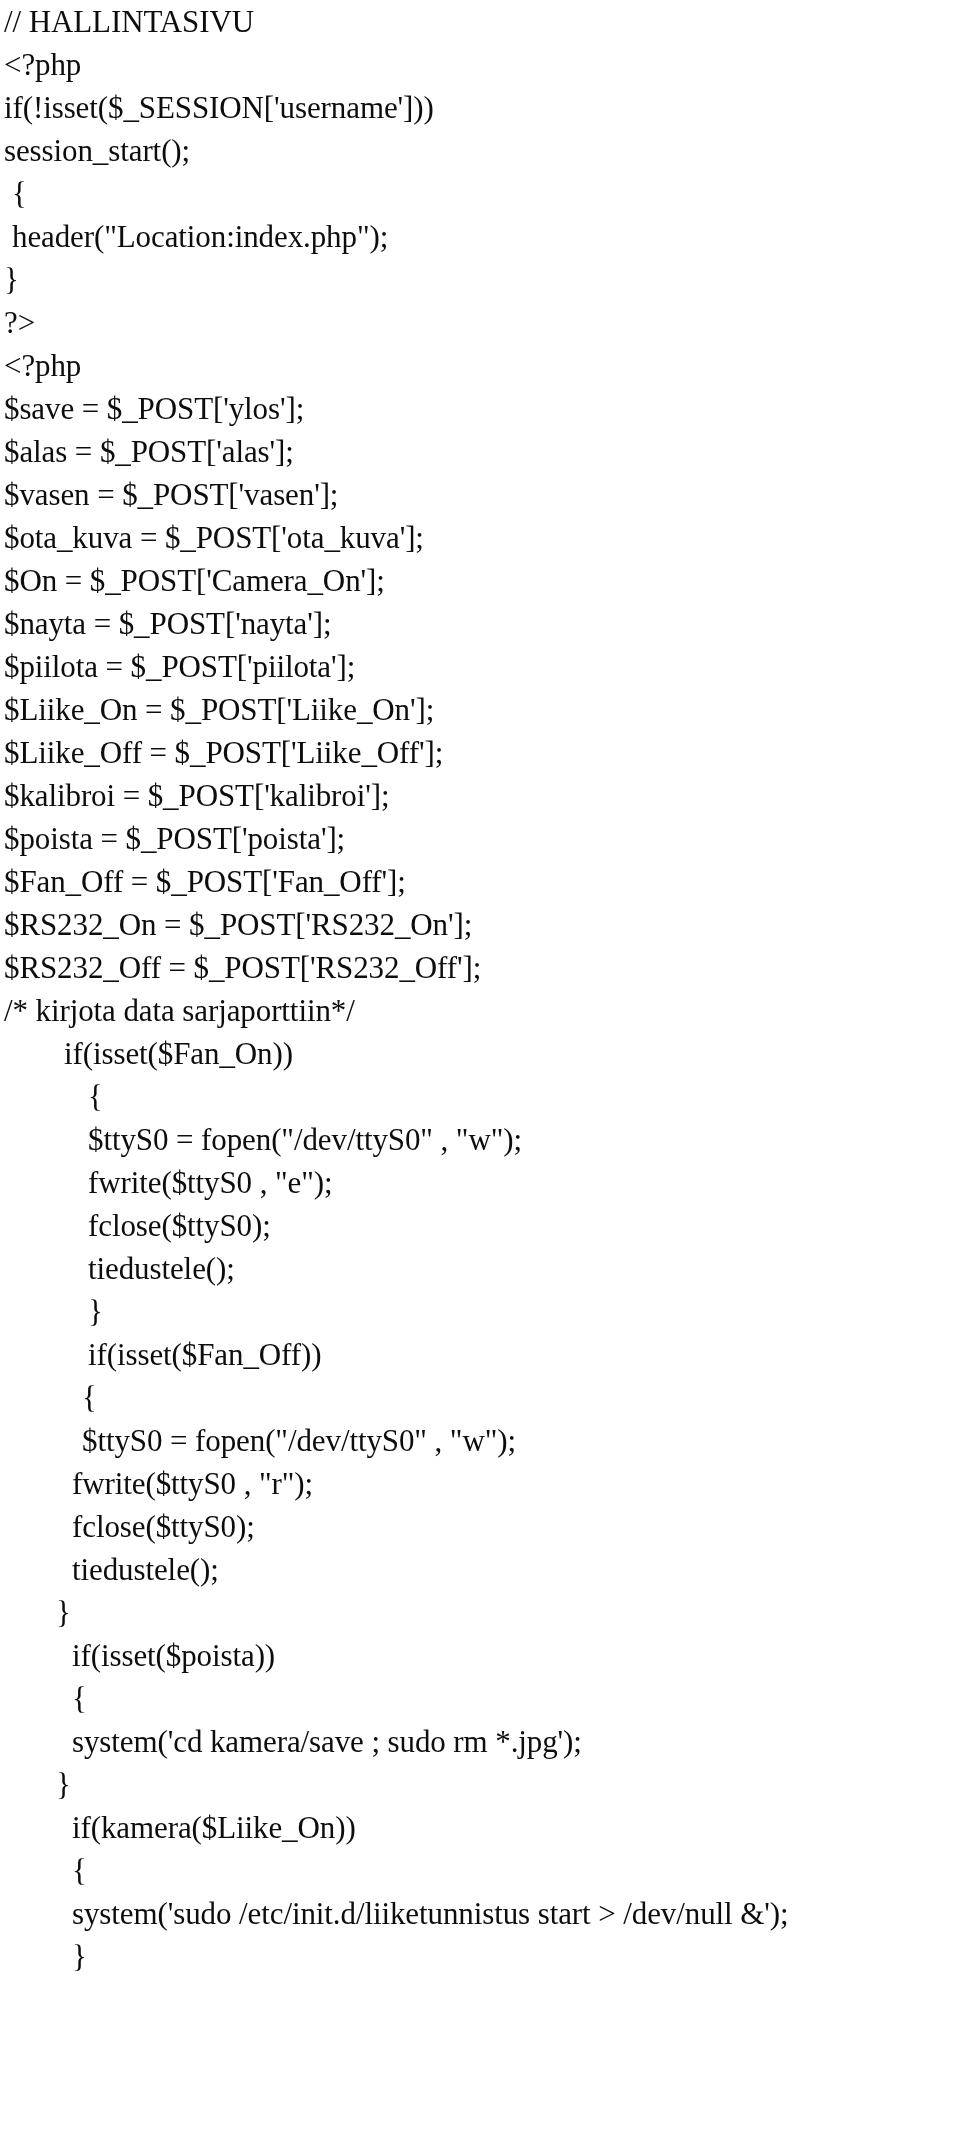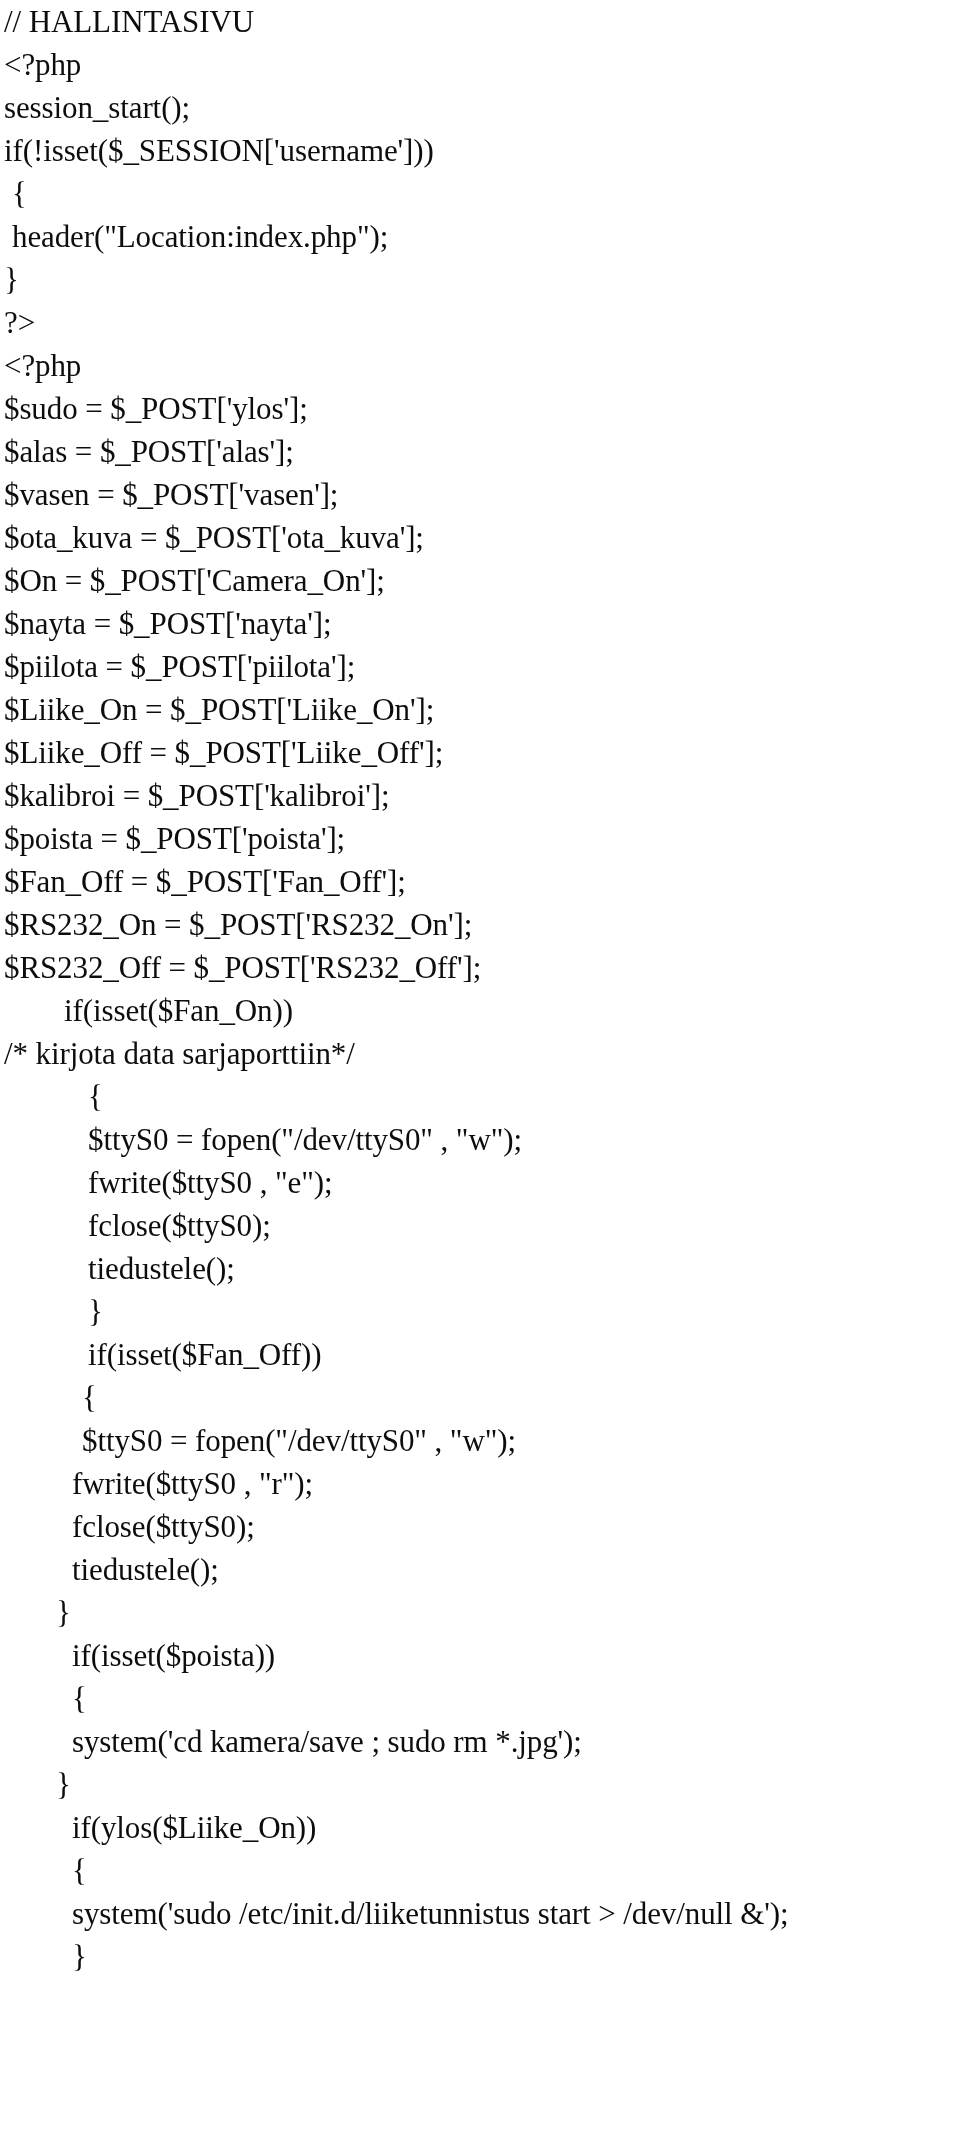--- a/index.html
+++ b/index.html
@@ -39,57 +39,57 @@
   .ind-4 { padding-left: 82px; }
   .ind-5 { padding-left: 72px; }
   .ind-6 { padding-left: 56px; }
 </style>
 </head>
 <body style="background: rgb(255, 255, 255); color: rgb(13, 13, 13);">
 
 <div id="code-listing">
     <div class="code-line ind-0">// HALLINTASIVU</div>
     <div class="code-line ind-0">&lt;?php</div>
+    <div class="code-line ind-0">if(!isset($_SESSION['username']))</div>
     <div class="code-line ind-0">session_start();</div>
-    <div class="code-line ind-0">if(!isset($_SESSION['username']))</div>
     <div class="code-line ind-1">{</div>
     <div class="code-line ind-1">header("Location:index.php");</div>
     <div class="code-line ind-0">}</div>
     <div class="code-line ind-0">?&gt;</div>
     <div class="code-line ind-0">&lt;?php</div>
-    <div class="code-line ind-0">$sudo = $_POST['ylos'];</div>
+    <div class="code-line ind-0">$save = $_POST['ylos'];</div>
     <div class="code-line ind-0">$alas = $_POST['alas'];</div>
     <div class="code-line ind-0">$vasen = $_POST['vasen'];</div>
     <div class="code-line ind-0">$ota_kuva = $_POST['ota_kuva'];</div>
     <div class="code-line ind-0">$On = $_POST['Camera_On'];</div>
     <div class="code-line ind-0">$nayta = $_POST['nayta'];</div>
     <div class="code-line ind-0">$piilota = $_POST['piilota'];</div>
     <div class="code-line ind-0">$Liike_On = $_POST['Liike_On'];</div>
     <div class="code-line ind-0">$Liike_Off = $_POST['Liike_Off'];</div>
     <div class="code-line ind-0">$kalibroi = $_POST['kalibroi'];</div>
     <div class="code-line ind-0">$poista = $_POST['poista'];</div>
     <div class="code-line ind-0">$Fan_Off = $_POST['Fan_Off'];</div>
     <div class="code-line ind-0">$RS232_On = $_POST['RS232_On'];</div>
     <div class="code-line ind-0">$RS232_Off = $_POST['RS232_Off'];</div>
+    <div class="code-line ind-0">/* kirjota data sarjaporttiin*/</div>
     <div class="code-line ind-2">if(isset($Fan_On))</div>
-    <div class="code-line ind-0">/* kirjota data sarjaporttiin*/</div>
     <div class="code-line ind-3">{</div>
     <div class="code-line ind-3">$ttyS0 = fopen("/dev/ttyS0" , "w");</div>
     <div class="code-line ind-3">fwrite($ttyS0 , "e");</div>
     <div class="code-line ind-3">fclose($ttyS0);</div>
     <div class="code-line ind-3">tiedustele();</div>
     <div class="code-line ind-3">}</div>
     <div class="code-line ind-3">if(isset($Fan_Off))</div>
     <div class="code-line ind-4">{</div>
     <div class="code-line ind-4">$ttyS0 = fopen("/dev/ttyS0" , "w");</div>
     <div class="code-line ind-5">fwrite($ttyS0 , "r");</div>
     <div class="code-line ind-5">fclose($ttyS0);</div>
     <div class="code-line ind-5">tiedustele();</div>
     <div class="code-line ind-6">}</div>
     <div class="code-line ind-5">if(isset($poista))</div>
     <div class="code-line ind-5">{</div>
     <div class="code-line ind-5">system('cd kamera/save ; sudo rm *.jpg');</div>
     <div class="code-line ind-6">}</div>
-    <div class="code-line ind-5">if(ylos($Liike_On))</div>
+    <div class="code-line ind-5">if(kamera($Liike_On))</div>
     <div class="code-line ind-5">{</div>
     <div class="code-line ind-5">system('sudo /etc/init.d/liiketunnistus start &gt; /dev/null &amp;');</div>
     <div class="code-line ind-5">}</div>
   </div>
 
 </body></html>

